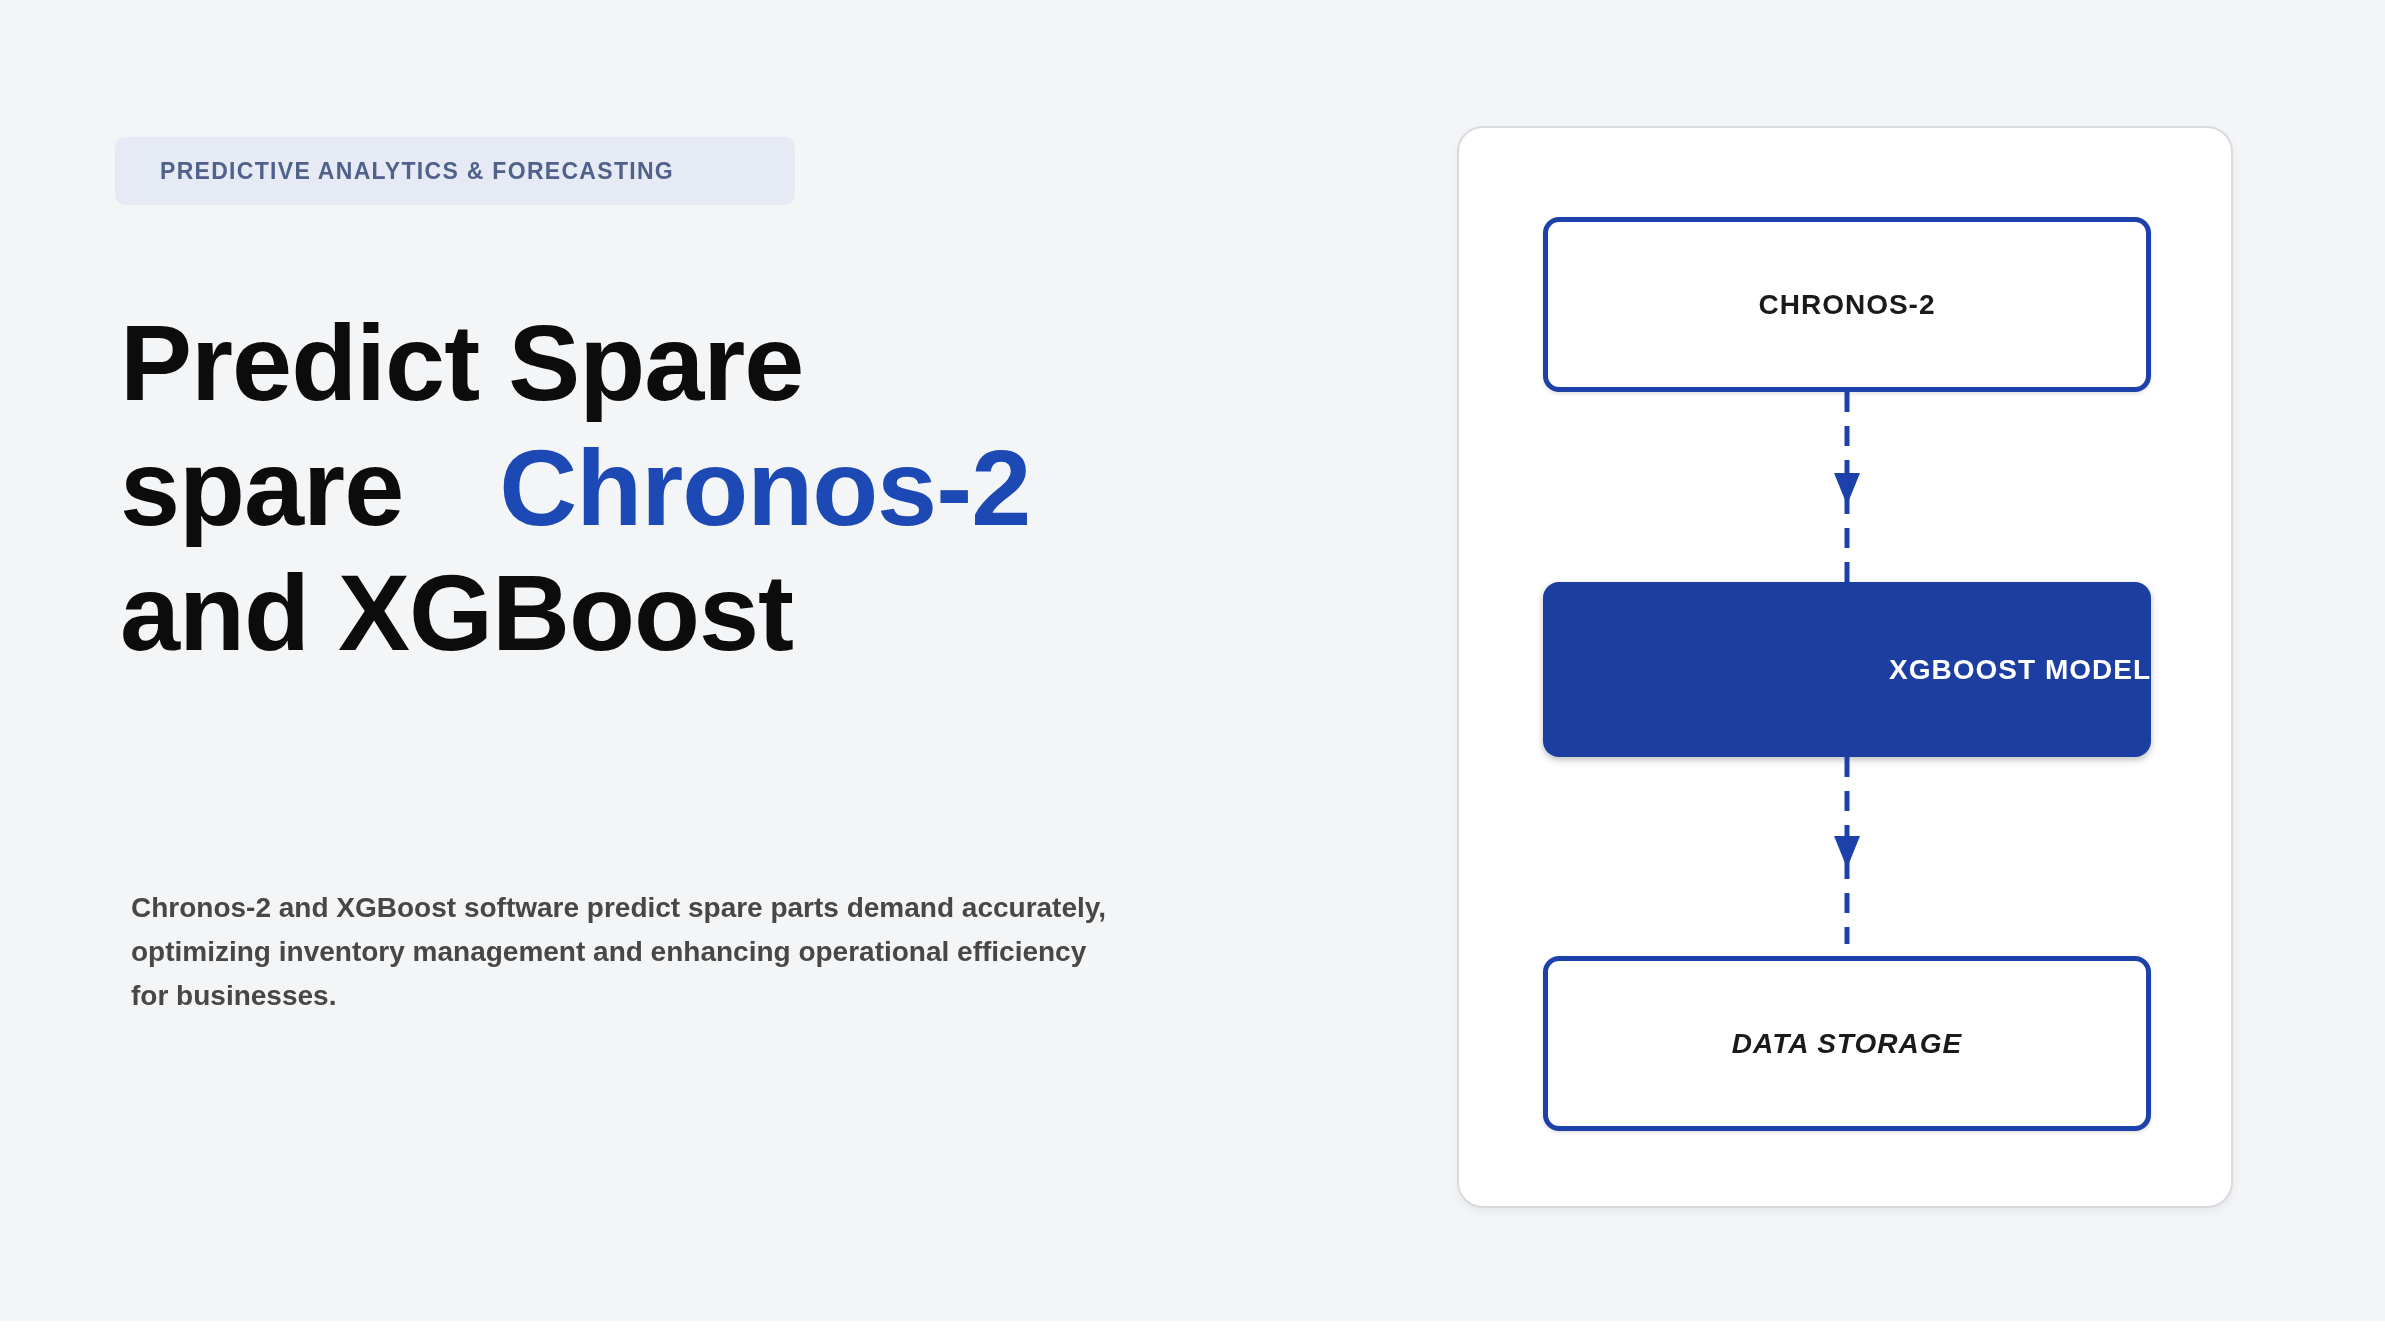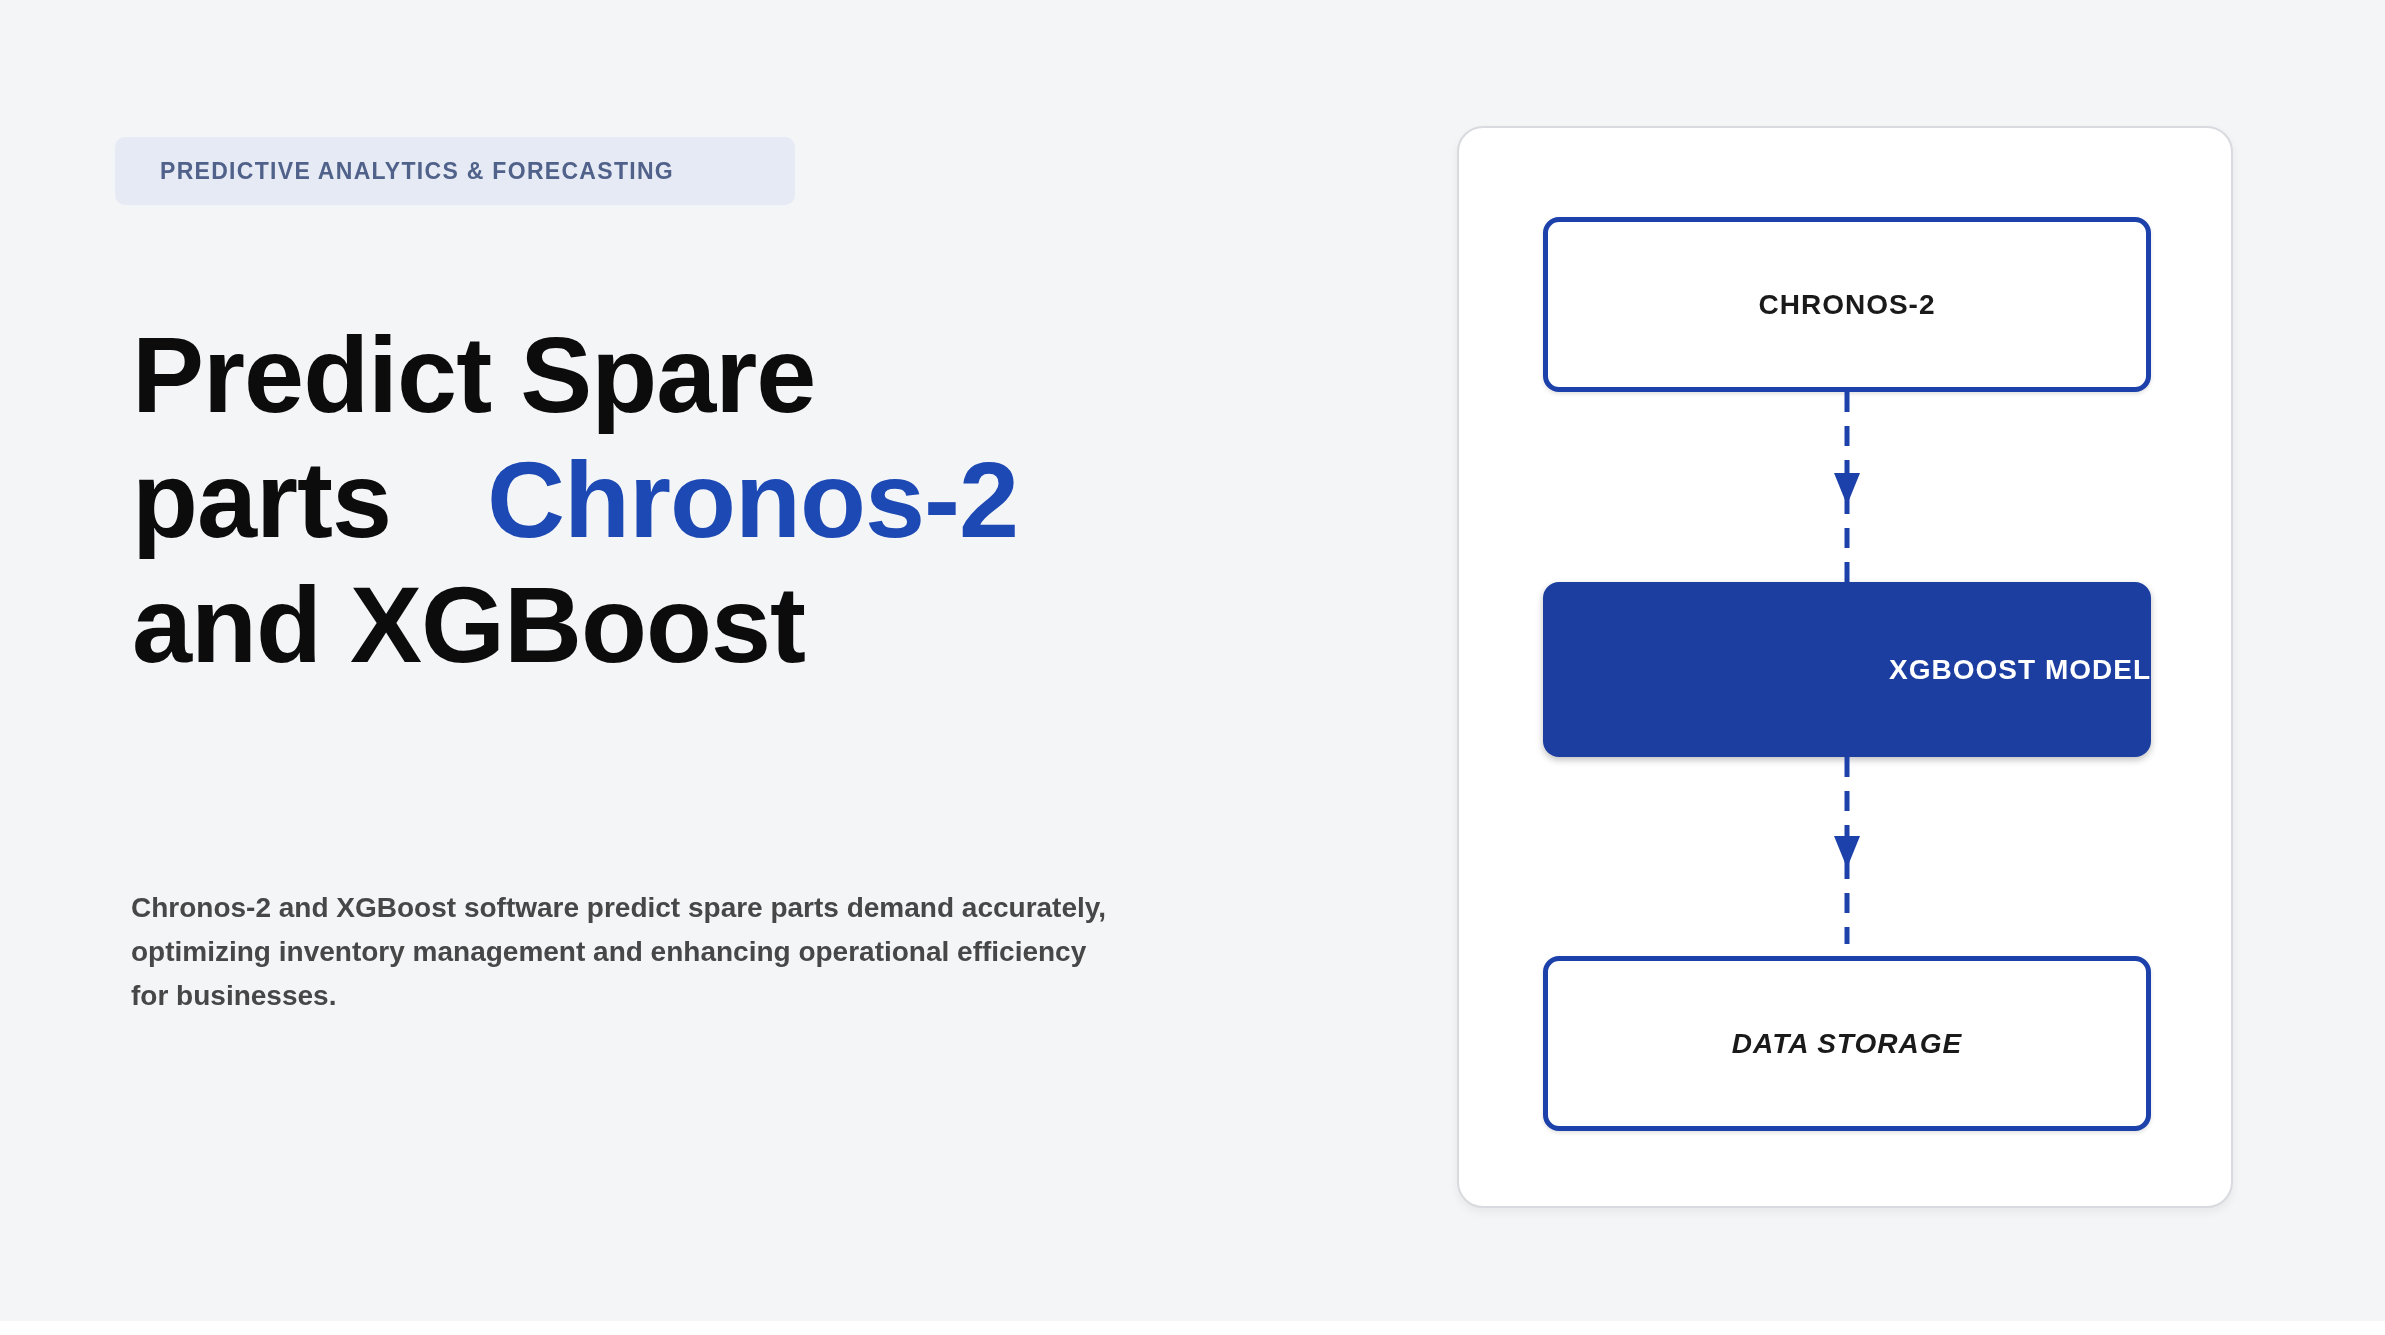--- a/index.html
+++ b/index.html
@@ -34,21 +34,21 @@
     font-size: 23px;
     font-weight: bold;
     letter-spacing: 1.3px;
     color: #50618a;
   }
   
   .heading {
     position: absolute;
     left: 120px;
     top: 300px;
-    margin: 12px;
+    margin: 0;
     font-size: 108px;
     line-height: 125px;
     font-weight: bold;
     letter-spacing: -1px;
     color: #0c0c0c;
   }
   .heading .accent {
     color: #1d49b5;
     margin-left: 96px;
   }
@@ -125,21 +125,21 @@
 <body>
 
 <div class="hero">
 
   <div class="badge">
     <span>PREDICTIVE ANALYTICS &amp; FORECASTING</span>
   </div>
 
   <h1 class="heading">
     <div class="h-line">Predict Spare</div>
-    <div class="h-line"><span>parts</span><span class="accent">Chronos-2</span></div>
+    <div class="h-line"><span>spare</span><span class="accent">Chronos-2</span></div>
     <div class="h-line">and XGBoost</div>
   </h1>
 
   <div class="desc">
     <div>Chronos-2 and XGBoost software predict spare parts demand accurately,</div>
     <div>optimizing inventory management and enhancing operational efficiency</div>
     <div>for businesses.</div>
   </div>
 
   <div class="card">

